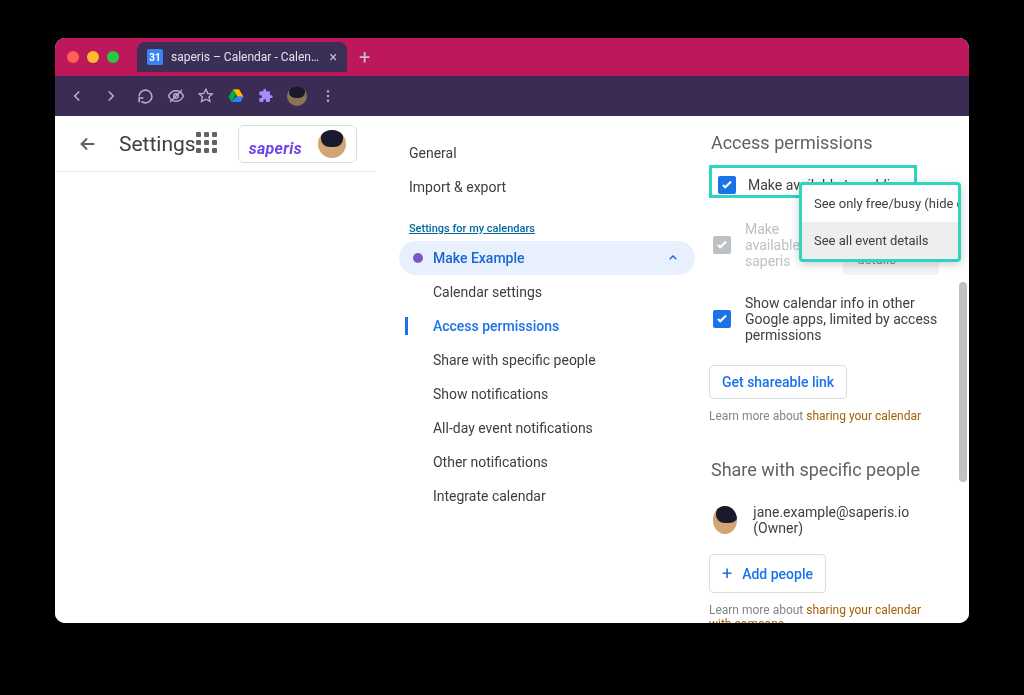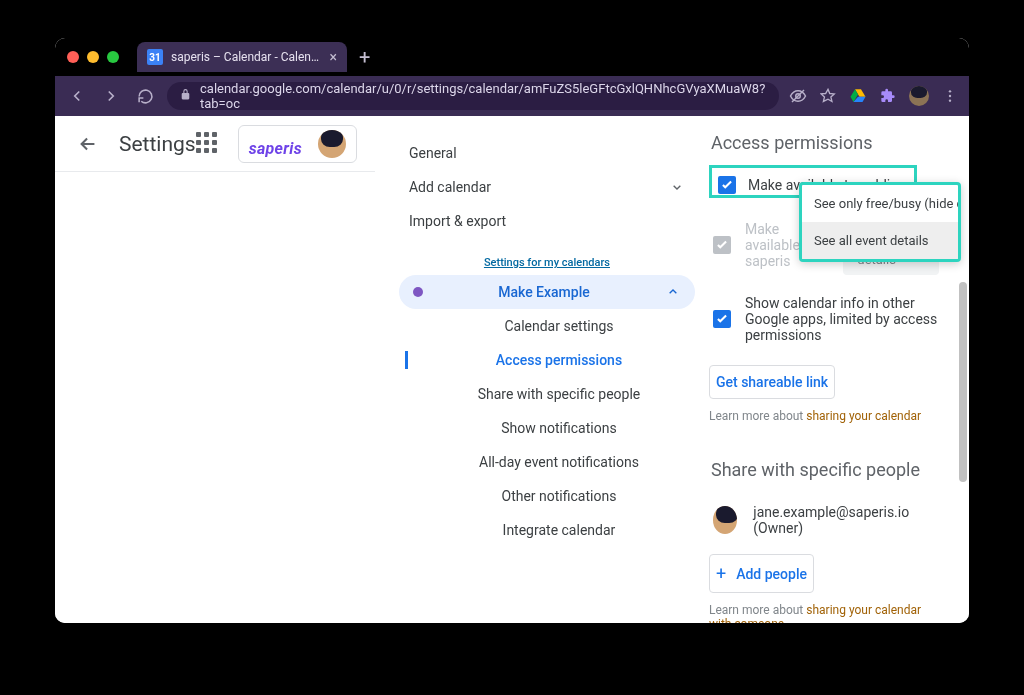--- a/index.html
+++ b/index.html
@@ -1,18 +1,18 @@
 <!DOCTYPE html>
 <html><head>
 <meta charset="utf-8">
 <style>
   * { box-sizing: border-box; margin: 0; padding: 0; }
   html, body { width: 1024px; height: 695px; background: #000; font-family: -apple-system, BlinkMacSystemFont, "Segoe UI", Roboto, Arial, sans-serif; overflow: hidden; }
   .window { position: absolute; left: 55px; top: 38px; width: 914px; height: 585px; border-radius: 10px; overflow: hidden; background: #fff; box-shadow: 0 10px 40px rgba(0,0,0,.5); display: flex; flex-direction: column; }
-  .titlebar { height: 38px; background: #000000; display: flex; align-items: center; padding: 0 12px; }
+  .titlebar { height: 38px; background: #be185d; display: flex; align-items: center; padding: 0 12px; }
   .traffic { display: flex; gap: 8px; margin-right: 18px; }
   .dot { width: 12px; height: 12px; border-radius: 50%; }
   .dot.red { background:#ff5f57; } .dot.yellow{background:#febc2e;} .dot.green{background:#28c840;}
   .tab { height: 30px; background: #3c2f55; border-radius: 8px 8px 0 0; display:flex; align-items:center; padding: 0 10px; color:#e6e1ef; font-size:12px; gap:8px; max-width: 210px; }
   .favicon { width:16px; height:16px; background:#3b82f6; border-radius:2px; display:flex; align-items:center; justify-content:center; color:#fff; font-size:10px; font-weight:bold;}
   .tab-title { white-space:nowrap; overflow:hidden; text-overflow:ellipsis; flex:1; }
   .tab-close { color:#c4bed1; font-size:14px; }
   .newtab { color:#c4bed1; font-size:20px; margin-left:12px; cursor:pointer; }
   .toolbar { height: 40px; background: #3a2c54; display:flex; align-items:center; padding:0 10px; gap:10px; }
   .nav-icon { width:24px; height:24px; display:flex; align-items:center; justify-content:center; color:#b7afc9; cursor:pointer; }
@@ -29,21 +29,21 @@
   .header-title { font-size:21px; color:#3c4043; flex:1; }
   .apps-icon { width:24px; height:24px; margin-right:18px; cursor:pointer; }
   .apps-grid { display:grid; grid-template-columns:repeat(3,5px); grid-template-rows:repeat(3,5px); gap:3px; }
   .apps-grid span { background:#5f6368; border-radius:1px; }
   .brand-chip { border:1px solid #dadce0; border-radius:6px; padding:4px 10px; display:flex; align-items:flex-end; gap:16px; cursor:pointer;font-style:italic; }
   .brand-text { color:#6e43e8; font-weight:700; font-size:16px; letter-spacing:.3px; }
   .avatar { width:28px; height:28px; border-radius:50%; background:#d4a574; position:relative; overflow:hidden; }
   .avatar::before { content:''; position:absolute; top:-3px; left:3px; width:22px; height:20px; background:#1a1a2e; border-radius:50% 50% 40% 40%; }
   
   .body { flex:1; display:flex; overflow:hidden; }
-  .sidebar { width:328px; padding:20px 8px 0 24px; overflow-y:auto; font-size:14px; color:#3c4043;text-align:center; }
+  .sidebar { width:328px; padding:20px 8px 0 24px; overflow-y:auto; font-size:14px; color:#3c4043; }
   .side-item { padding:9px 10px; cursor:pointer; display:flex; align-items:center; justify-content:space-between; border-radius:18px; }
   .side-section { font-size:11px; color:#0369a1; font-weight:500; padding:18px 10px 6px;text-decoration:underline; }
   .side-cal { padding:9px 14px; cursor:pointer; display:flex; align-items:center; gap:10px; border-radius:18px; font-weight:500; }
   .side-cal.active { background:#e8f0fe; color:#1967d2; }
   .cal-dot { width:10px; height:10px; border-radius:50%; background:#7e57c2; }
   .sub-items { border-left:2px solid transparent; margin-left:4px; }
   .sub-item { padding:9px 10px 9px 28px; cursor:pointer; color:#3c4043; position:relative; }
   .sub-item.active { color:#1a73e8; font-weight:500; }
   .sub-item.active::before { content:''; position:absolute; left:0; top:8px; bottom:8px; width:3px; background:#1a73e8; }
   
@@ -51,21 +51,21 @@
   .section-title { font-size:18px; color:#5f6368; margin:6px 0 12px 2px; }
   .perm-row { display:flex; align-items:center; padding:10px 0 10px 4px; gap:14px; }
   .checkbox { width:18px; height:18px; border-radius:2px; display:flex; align-items:center; justify-content:center; flex-shrink:0; }
   .checkbox.checked { background:#1a73e8; }
   .checkbox.disabled { background:#bdc1c6; }
   .checkbox svg { width:14px; height:14px; }
   .perm-label { color:#3c4043; font-size:14px; }
   .perm-label.disabled { color:#bdc1c6; }
   .highlight-box { border:3px solid #2dd4bf; display:inline-flex; align-items:center; padding:8px 16px 1px 6px; gap:12px; margin-bottom:6px; }
   .dropdown-disabled { margin-left:auto; background:#f1f3f4; padding:8px 14px; border-radius:4px; color:#80868b; font-size:13px; display:flex; align-items:center; gap:6px; }
-  .btn-outline { border:1px solid #dadce0; border-radius:4px; padding:8px 6px; color:#1a73e8; font-size:14px; font-weight:500; cursor:pointer; display:inline-flex; align-items:center; gap:10px; background:#fff; }
+  .btn-outline { border:1px solid #dadce0; border-radius:4px; padding:8px 12px; color:#1a73e8; font-size:14px; font-weight:500; cursor:pointer; display:inline-flex; align-items:center; gap:10px; background:#fff; }
   .learn-more { font-size:12px; color:#80868b; margin-top:10px; }
   .learn-more a { color:#a16207; text-decoration:none; cursor:pointer; }
   .share-row { display:flex; align-items:center; gap:16px; padding:12px 4px; }
   .share-avatar { width:28px; height:28px; border-radius:50%; background:#d4a574; position:relative; overflow:hidden; }
   .share-avatar::before { content:''; position:absolute; top:-3px; left:3px; width:22px; height:20px; background:#1a1a2e; border-radius:50% 50% 40% 40%; }
   .plus { font-size:18px; font-weight:400; }
   
   .dropdown-menu { position:absolute; top:66px; right:8px; width:162px; background:#fff; box-shadow:0 2px 10px rgba(0,0,0,.2); border-radius:4px; border:3px solid #2dd4bf; overflow:hidden; z-index:10; }
   .menu-item { padding:11px 12px; font-size:13px; color:#3c4043; cursor:pointer; white-space:nowrap; overflow:hidden; }
   .menu-item.selected { background:#eeeeee; }
@@ -100,28 +100,20 @@
     <div class="nav-icon">
       <svg viewBox="0 0 24 24" width="18" height="18" fill="none" stroke="currentColor" stroke-width="2.2">
           <path d="M9 6l6 6-6 6"></path>
         </svg>
     </div>
     <div class="nav-icon">
       <svg viewBox="0 0 24 24" width="17" height="17" fill="none" stroke="currentColor" stroke-width="2.2">
           <path d="M3 12a9 9 0 1 1 3 6.7M3 20v-6h6"></path>
         </svg>
     </div>
-    <div class="addrbar">
-      <span class="lock">
-        <svg viewBox="0 0 24 24" width="13" height="13" fill="currentColor">
-            <path d="M12 2a4 4 0 0 0-4 4v3H7a2 2 0 0 0-2 2v8a2 2 0 0 0 2 2h10a2 2 0 0 0 2-2v-8a2 2 0 0 0-2-2h-1V6a4 4 0 0 0-4-4zm-2 4a2 2 0 1 1 4 0v3h-4V6z"></path>
-          </svg>
-      </span>
-      <span>calendar.google.com/calendar/u/0/r/settings/calendar/amFuZS5leGFtcGxlQHNhcGVyaXMuaW8?tab=oc</span>
-    </div>
     <div class="toolbar-right">
       <div class="ext-icon">
         <svg viewBox="0 0 24 24" width="18" height="18" fill="none" stroke="currentColor" stroke-width="2">
             <circle cx="12" cy="12" r="3"></circle>
             <path d="M2 12s3.5-7 10-7 10 7 10 7-3.5 7-10 7-10-7-10-7z"></path>
             <line x1="4" y1="20" x2="20" y2="4"></line>
           </svg>
       </div>
       <div class="ext-icon">
         <svg viewBox="0 0 24 24" width="16" height="16" fill="none" stroke="currentColor" stroke-width="2">
@@ -176,26 +168,20 @@
         <span class="brand-text">saperis</span>
         <div class="avatar"></div>
       </div>
     </div>
 
     <div class="body">
       <div class="sidebar">
         <div class="side-item">
             <span>General</span>
           </div>
-        <div class="side-item">
-          <span>Add calendar</span>
-          <svg viewBox="0 0 24 24" width="16" height="16" fill="none" stroke="#5f6368" stroke-width="2">
-              <path d="M7 10l5 5 5-5"></path>
-            </svg>
-        </div>
         <div class="side-item">
             <span>Import &amp; export</span>
           </div>
 
         <div class="side-section">Settings for my calendars</div>
         <div class="side-cal active">
           <span class="cal-dot"></span>
           <span style="flex:1;">Make Example</span>
           <svg viewBox="0 0 24 24" width="16" height="16" fill="none" stroke="#1967d2" stroke-width="2">
               <path d="M7 14l5-5 5 5"></path>

